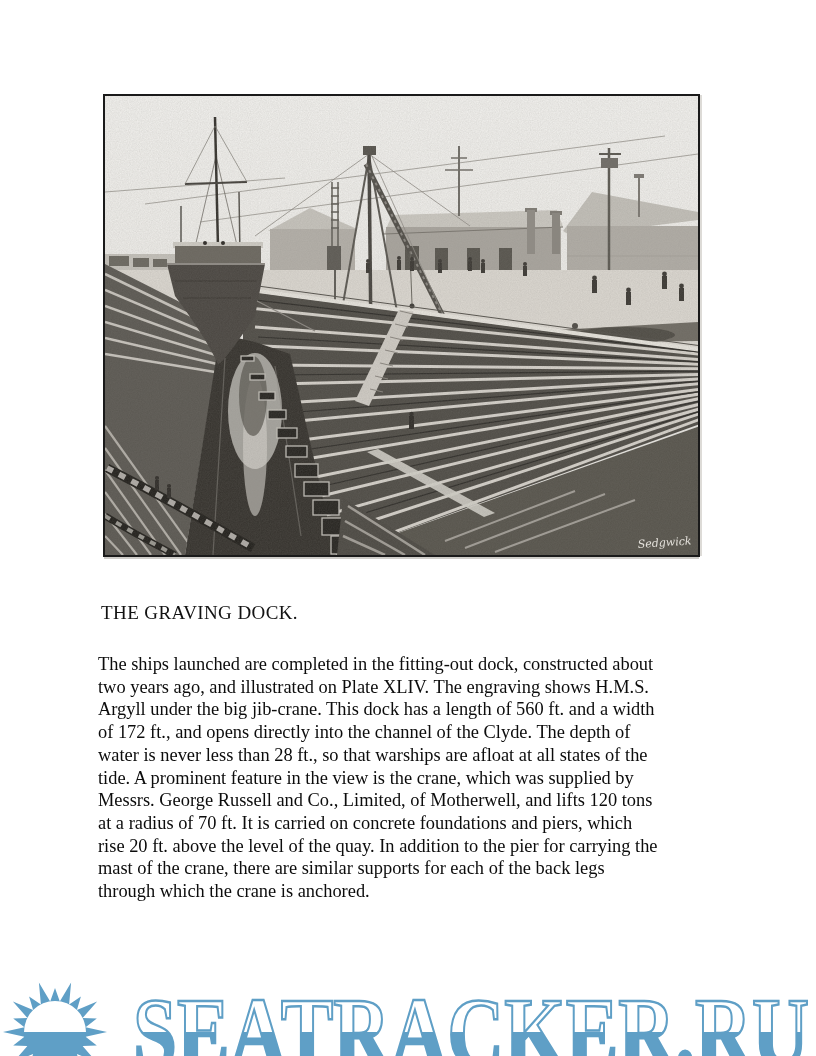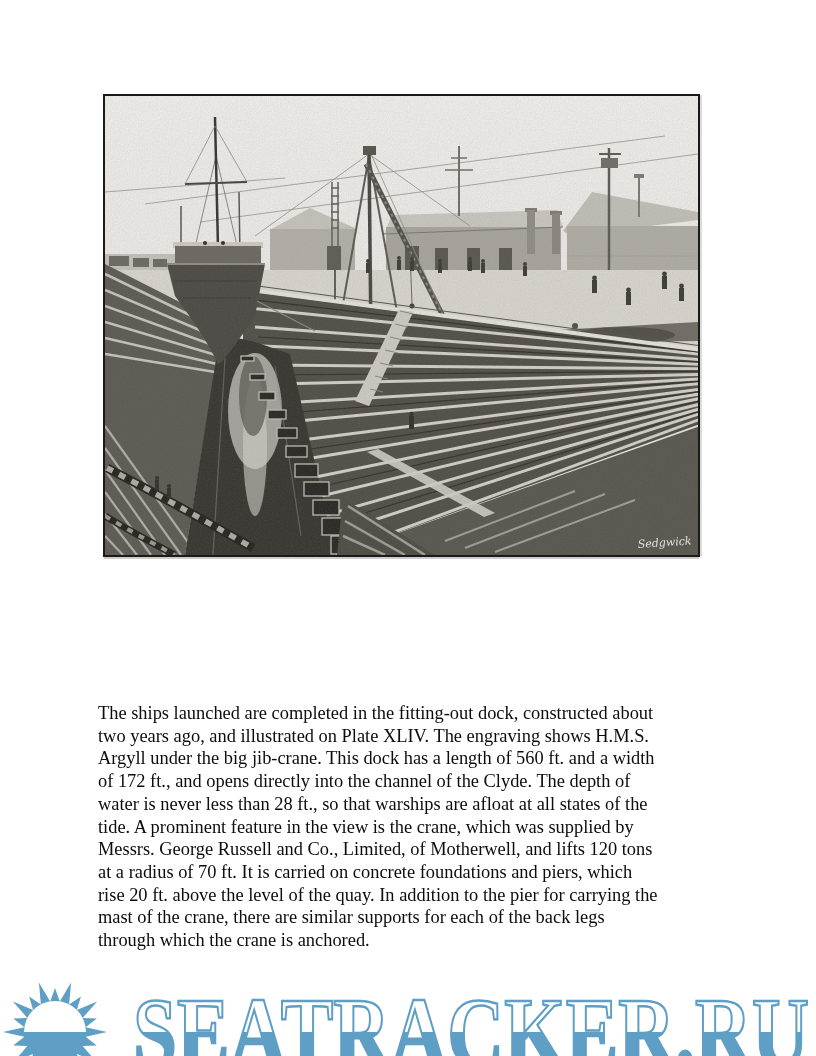--- a/index.html
+++ b/index.html
@@ -12,21 +12,21 @@
     position:absolute; left:103px; top:94px; width:593px; height:459px;
     margin:0; border:2px solid #1a1a1a; background:#efeeea;
     box-shadow: 0 3px 0 -1px #cfcdc9, 3px 0 0 -1px #dddbd7;
   }
   .photo svg.scene { display:block; width:100%; height:100%; }
   .caption {
     position:absolute; left:101px; top:602px;
     font-size:19px; letter-spacing:0.4px; color:#121212;
   }
   .body-text {
-    position:absolute; left:98px; top:702px; width:628px;
+    position:absolute; left:98px; top:653px; width:628px;
     font-size:18.4px; line-height:22.7px; white-space:pre-line; color:#0c0c0c;
   }
   .watermark { position:absolute; left:0; top:980px; width:816px; height:108px; }
   .watermark svg { position:absolute; left:0; top:0; overflow:visible; }
 </style>
 </head>
 <body>
 
 <div class="page">
 
@@ -262,20 +262,21 @@
         <rect x="62" y="392" width="4" height="10"></rect>
           <circle cx="64" cy="390" r="2"></circle>
       </g>
 
       <text x="533" y="452" font-size="11" font-style="italic" font-family="DejaVu Serif, serif" fill="#efece6" transform="rotate(-4 533 452)">Sedgwick</text>
 
       <rect x="0" y="0" width="593" height="459" filter="url(#grain)" opacity="0.5"></rect>
     </svg>
   </figure>
 
+  <div class="caption">THE GRAVING DOCK.</div>
 
   <div class="body-text">The ships launched are completed in the fitting-out dock, constructed about
 two years ago, and illustrated on Plate XLIV. The engraving shows H.M.S.
 Argyll under the big jib-crane. This dock has a length of 560 ft. and a width
 of 172 ft., and opens directly into the channel of the Clyde. The depth of
 water is never less than 28 ft., so that warships are afloat at all states of the
 tide. A prominent feature in the view is the crane, which was supplied by
 Messrs. George Russell and Co., Limited, of Motherwell, and lifts 120 tons
 at a radius of 70 ft. It is carried on concrete foundations and piers, which
 rise 20 ft. above the level of the quay. In addition to the pier for carrying the

